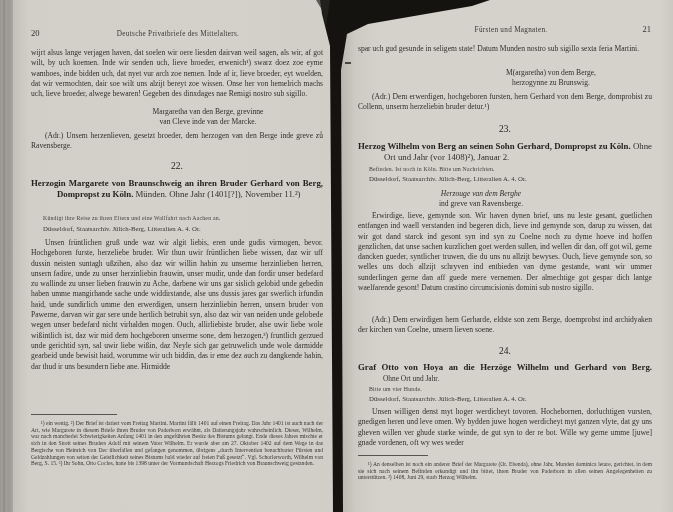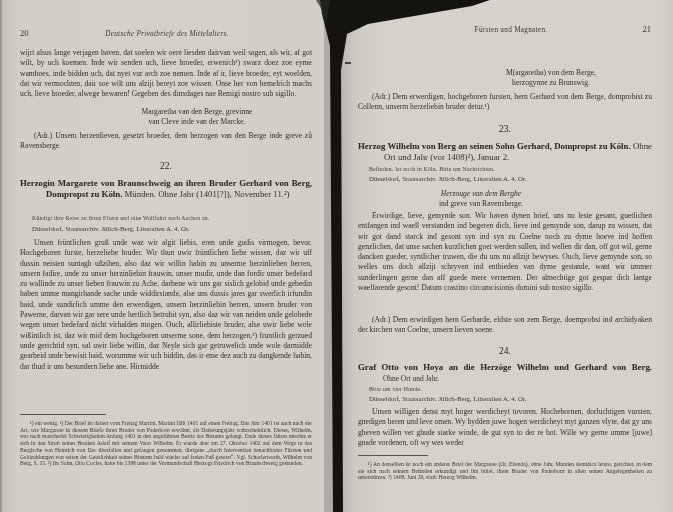--- a/index.html
+++ b/index.html
@@ -9,21 +9,21 @@
     font-family:"Liberation Serif","DejaVu Serif",serif;
     color:#2f2c28;
   }
   .scan{position:absolute;inset:0;}
   .book-edge-left{
     position:absolute;left:0;top:0;width:13px;height:512px;
     background:repeating-linear-gradient(90deg,#97948f 0,#a5a29d 2px,#8d8a85 4px,#a3a09b 6px,#9b9893 9px,#aaa7a2 13px);
   }
   .page{position:absolute;top:0;height:512px;}
   .page-left{
-    left:2px;width:322px;
+    left:13px;width:322px;
     background:linear-gradient(90deg,#c3c0ba 0,#d2cfc9 16px,#d4d1cb 60%,#d1cec8 100%);
   }
   .page-right{
     left:341px;width:332px;
     background:linear-gradient(90deg,#b9b6b0 0,#cdcac4 14px,#d5d2cc 40px,#d5d2cc 96%,#cbc8c2 100%);
   }
   .spine{position:absolute;inset:0;pointer-events:none;filter:blur(.6px);}
   .abs{position:absolute;}
   .hdr-title{font-size:7.2px;letter-spacing:.3px;color:#3a3733;text-align:center;}
   .hdr-num{font-size:8.5px;color:#33302c;}
@@ -50,21 +50,21 @@
 </style>
 </head>
 <body>
 
 <div class="scan">
 
   <div class="book-edge-left"></div>
 
   <div class="page page-left">
     <div class="abs hdr-num" style="left:18px;top:28px;">20</div>
-    <div class="abs hdr-title" style="left:40px;top:30px;width:250px;font-style:italic;">Deutsche Privatbriefe des Mittelalters.</div>
+    <div class="abs hdr-title" style="left:40px;top:30px;width:250px;">Deutsche Privatbriefe des Mittelalters.</div>
 
     <div class="abs para" style="left:18px;top:48px;width:292px;">wijrt alsus lange verjagen haven, dat soelen wir oere liesden dairvan weil sagen, als wir, af got wilt, by uch koemen. Inde wir senden uch, lieve broeder, erwenich¹) swarz doez zoe eyme wamboes, inde bidden uch, dat nyet vur arch zoe nemen. Inde af ir, lieve broeder, eyt woelden, dat wir vermochten, dair soe wilt uns alzijt bereyt zoe wissen. Onse her von hemelrich machs uch, lieve broeder, alwege bewaren! Gegeben des dinxdages nae Remigi nostro sub sigillo.</div>
 
     <div class="abs sig" style="left:90px;top:107px;width:210px;">Margaretha van den Berge, grevinne</div>
     <div class="abs sig" style="left:90px;top:117px;width:210px;">van Cleve inde van der Marcke.</div>
 
     <div class="abs para indent" style="left:18px;top:131px;width:292px;">(Adr.) Unsem herzenlieven, gesetzt broeder, dem herzogen van den Berge inde greve zů Ravensberge.</div>
 
     <div class="abs secnum" style="left:18px;top:161px;width:292px;">22.</div>
 
@@ -81,20 +81,21 @@
     <div class="abs fnrule" style="left:18px;top:414px;width:86px;"></div>
     <div class="abs footnotes" style="left:18px;top:420px;width:292px;">¹) ein wenig. ²) Der Brief ist datiert vom Freitag Martini. Martini fällt 1401 auf einen Freitag. Das Jahr 1401 ist auch nach der Art, wie Margarete in diesem Briefe ihren Bruder von Paderborn erwähnt, als Datierungsjahr wahrscheinlich. Dieser, Wilhelm, war nach mancherlei Schwierigkeiten Anfang 1401 in den angeführten Besitz des Bistums gelangt. Ende dieses Jahres mischte er sich in den Streit seines Bruders Adolf mit seinem Vater Wilhelm. Er wurde aber am 27. Oktober 1402 auf dem Wege in das Bergische von Heinrich von Dec überfallen und gefangen genommen, übrigens „durch Intervention benachbarter Fürsten und Geldzahlungen von seiten der Geistlichkeit seines Bistums bald wieder auf freien Fuß gesetzt“. Vgl. Schorlerworth, Wilhelm von Berg, S. 15. ³) Ihr Sohn, Otto Cocles, hatte bis 1398 unter der Vormundschaft Herzogs Friedrich von Braunschweig gestanden.</div>
   </div>
 
   <div class="page page-right">
     <div class="abs hdr-title" style="left:60px;top:26px;width:220px;">Fürsten und Magnaten.</div>
     <div class="abs hdr-num" style="right:22px;top:24px;">21</div>
 
     <div class="abs margin-mark" style="left:4px;top:62px;"></div>
 
+    <div class="abs para" style="left:17px;top:44px;width:294px;">spar uch gud gesunde in seligem state! Datum Munden nostro sub sigillo sexta feria Martini.</div>
 
     <div class="abs sig" style="left:100px;top:68px;width:220px;">M(argaretha) von dem Berge,</div>
     <div class="abs sig" style="left:100px;top:78px;width:220px;">herzogynne zu Brunswig.</div>
 
     <div class="abs para indent" style="left:17px;top:92px;width:294px;">(Adr.) Dem erwerdigen, hochgeboren fursten, hern Gerhard von dem Berge, domprobist zu Collenn, unserm herzeliebin bruder detur.¹)</div>
 
     <div class="abs secnum" style="left:17px;top:124px;width:294px;">23.</div>
 
     <div class="abs heading" style="left:17px;top:141px;width:268px;">
       <span>Herzog Wilhelm von Berg an seinen Sohn Gerhard, Dompropst zu Köln.</span>

